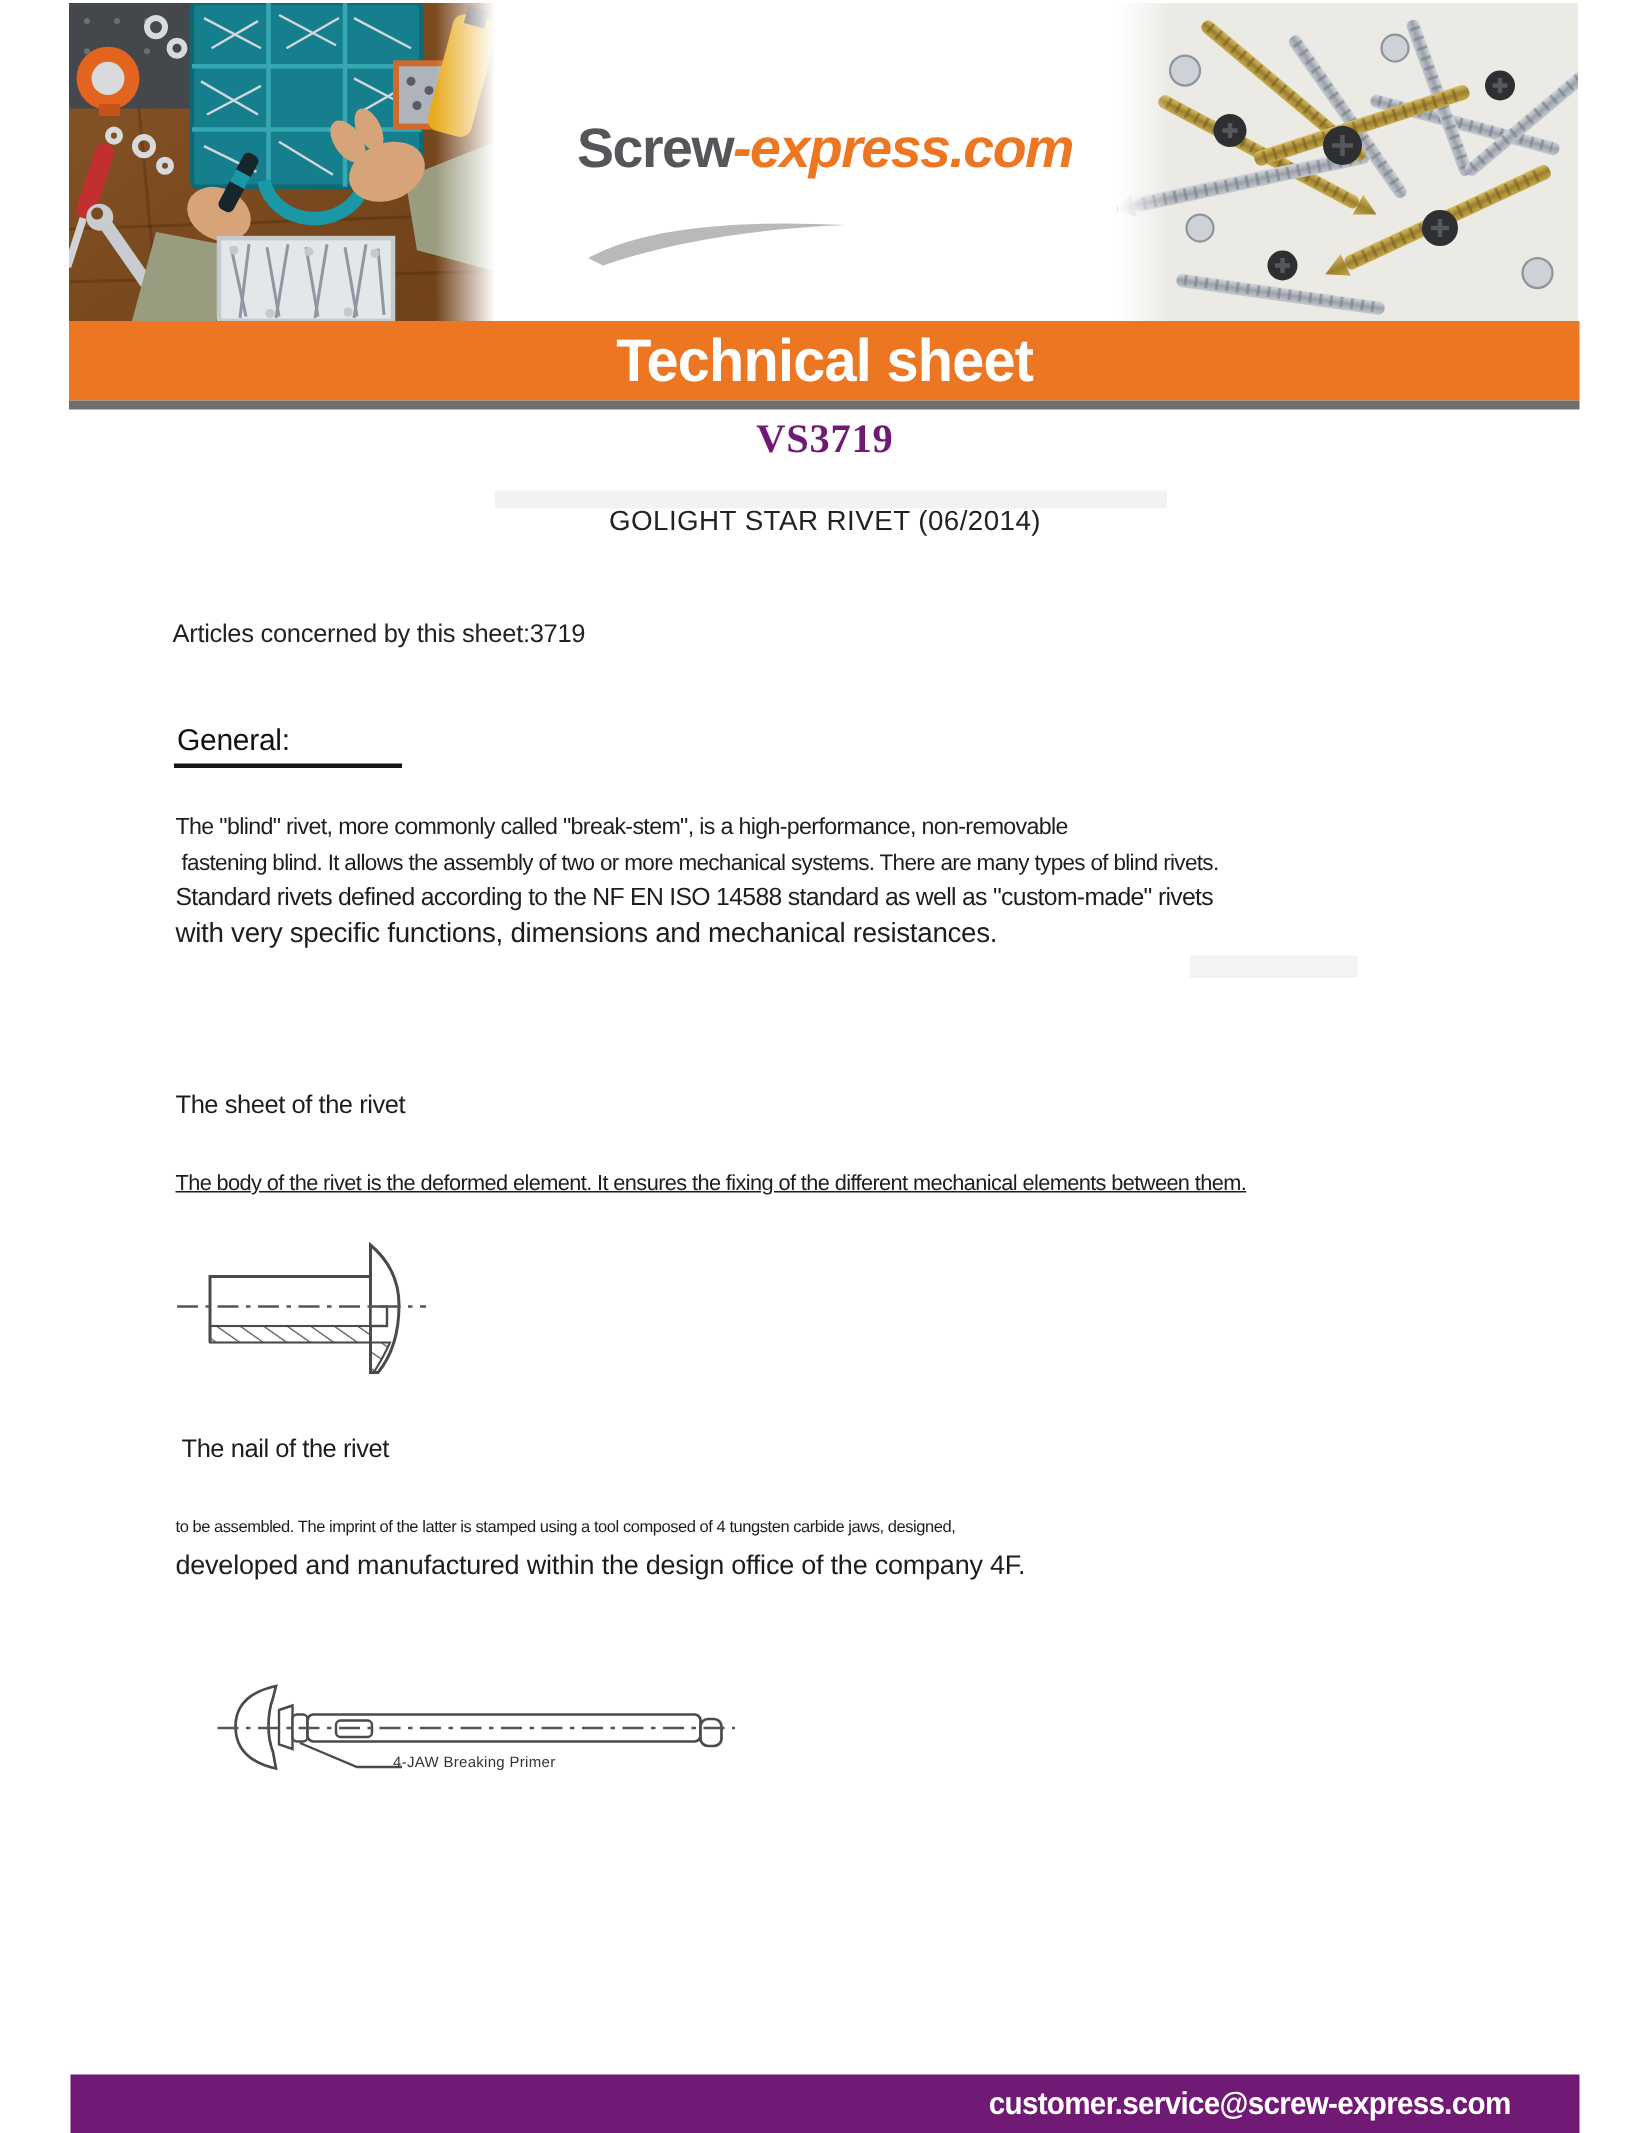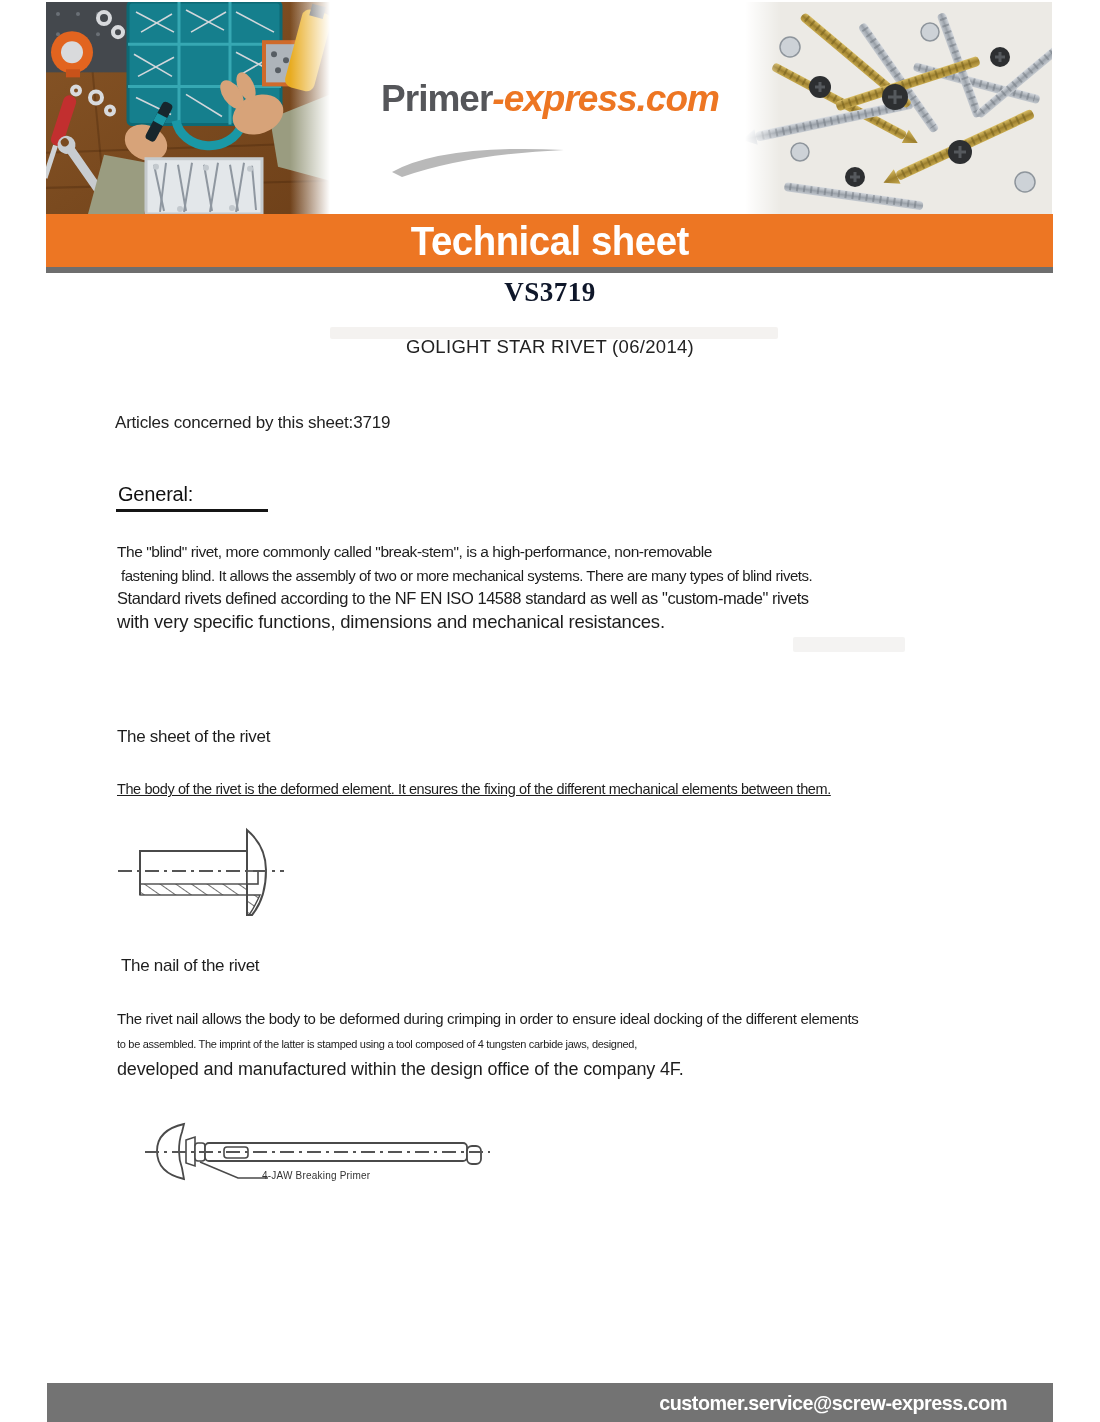--- a/index.html
+++ b/index.html
@@ -18,21 +18,21 @@
 
   .banner { position:absolute; left:46px; top:214px; width:1007px; height:53px;
             background:#ED7623; text-align:center; }
   .banner span { display:inline-block; line-height:54px; font-size:40px; font-weight:bold;
                  color:#ffffff; letter-spacing:-0.5px; transform:scaleX(0.96); }
   .banner-line { position:absolute; left:46px; top:267px; width:1007px; height:6px; background:#6E6E6E; }
 
   
   .doc-title { position:absolute; left:0; top:277px; width:1100px; text-align:center;
                font-family:"Liberation Serif", serif; font-weight:bold; font-size:27px;
-               letter-spacing:0.5px; color:#0f172a; }
+               letter-spacing:0.5px; color:#701a75; }
   .ghost-1 { position:absolute; left:330px; top:327px; width:448px; height:12px;
              background:#ebe7e3; opacity:.55; border-radius:2px; }
   .ghost-2 { position:absolute; left:793px; top:637px; width:112px; height:15px;
              background:#d8d4d0; opacity:.28; border-radius:2px; }
   .doc-subtitle { position:absolute; left:0; top:336px; width:1100px; text-align:center;
                   font-size:18.5px; letter-spacing:0.3px; color:#222; }
 
   .articles { position:absolute; left:115px; top:413px; font-size:17px; letter-spacing:-0.2px; color:#222; }
 
   .general-heading { position:absolute; left:118px; top:483px; font-size:20px; color:#111; letter-spacing:-0.2px; }
@@ -55,21 +55,21 @@
   .nail-para { position:absolute; left:117px; top:1006px; width:890px; }
   .nail-para span { display:block; }
   .nl0 { font-size:15px;   line-height:26px; letter-spacing:-0.35px; }
   .nl1 { font-size:11px; line-height:25px; letter-spacing:-0.3px; }
   .nl2 { font-size:18px;   line-height:25px; letter-spacing:-0.15px; }
 
   .diagram-nail { position:absolute; left:142px; top:1118px; }
   .nail-label { position:absolute; left:262px; top:1170px; font-size:10px; letter-spacing:0.2px; color:#333; }
 
   
-  .footer-bar { position:absolute; left:47px; top:1383px; width:1006px; height:39px; background:#737373; }
+  .footer-bar { position:absolute; left:47px; top:1383px; width:1006px; height:39px; background:#701a75; }
   .footer-bar span { position:absolute; right:46px; top:0; line-height:39px; color:#fff;
                      font-weight:bold; font-size:21px; letter-spacing:-0.5px;
                      transform:scaleX(0.94); transform-origin:right center; white-space:nowrap; }
 </style>
 </head>
 <body>
 
 <div class="page">
 
   <svg class="photo photo-left" viewBox="0 0 284 211" preserveAspectRatio="none">
@@ -190,21 +190,21 @@
         <circle cx="110" cy="164" r="3"></circle>
         <circle cx="134" cy="206" r="3"></circle>
         <circle cx="160" cy="165" r="3"></circle>
         <circle cx="186" cy="205" r="3"></circle>
         <circle cx="204" cy="166" r="3"></circle>
       </g>
     <rect x="244" y="0" width="40" height="211" fill="url(#fadeR)"></rect>
   </svg>
 
   <div class="logo">
-    <span class="p1">Primer</span><span class="p2">-express.com</span>
+    <span class="p1">Screw</span><span class="p2">-express.com</span>
   </div>
   <svg class="swoosh" viewBox="0 0 180 38">
     <path d="M4,32 Q55,4 176,10 Q80,14 14,37 Z" fill="#b9b9b9"></path>
   </svg>
 
   <svg class="photo photo-right" viewBox="0 0 307 216" preserveAspectRatio="none">
     <defs>
       <linearGradient id="fadeL" x1="1" y1="0" x2="0" y2="0">
         <stop offset="0" stop-color="#ffffff" stop-opacity="0"></stop>
           <stop offset="1" stop-color="#ffffff" stop-opacity="1"></stop>
@@ -336,21 +336,20 @@
 
     <path d="M135,77 L148,77 Q142,90 137,97 L135,97 Z" fill="url(#hatch)" stroke="#4a4a4a" stroke-width="1.4"></path>
 
     <rect x="135" y="53" width="11" height="13" fill="#ffffff" stroke="#4a4a4a" stroke-width="1.6"></rect>
 
     <line x1="6" y1="53" x2="172" y2="53" stroke="#555" stroke-width="1.8" stroke-dasharray="14,5,3,5"></line>
   </svg>
 
   <div class="nail-heading">The nail of the rivet</div>
   <div class="nail-para">
-    <span class="nl0">The rivet nail allows the body to be deformed during crimping in order to ensure ideal docking of the different elements</span>
     <span class="nl1">to be assembled. The imprint of the latter is stamped using a tool composed of 4 tungsten carbide jaws, designed,</span>
     <span class="nl2">developed and manufactured within the design office of the company 4F.</span>
   </div>
 
   <svg class="diagram-nail" width="370" height="78" viewBox="0 0 370 78">
 
     <path d="M42,6 Q15,12 15,33 Q15,55 42,61 L40,50 Q37,42 37,33 Q37,22 40,14 Z" fill="#ffffff" stroke="#4a4a4a" stroke-width="1.8"></path>
 
     <polygon points="44,22 53,19 53,48 44,45" fill="#ffffff" stroke="#4a4a4a" stroke-width="1.6"></polygon>
     <rect x="53" y="25" width="10" height="18" rx="3" fill="#ffffff" stroke="#4a4a4a" stroke-width="1.6"></rect>

